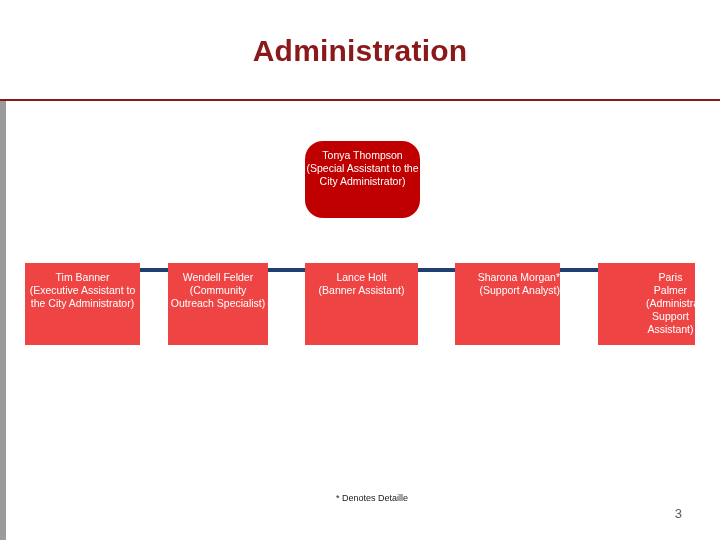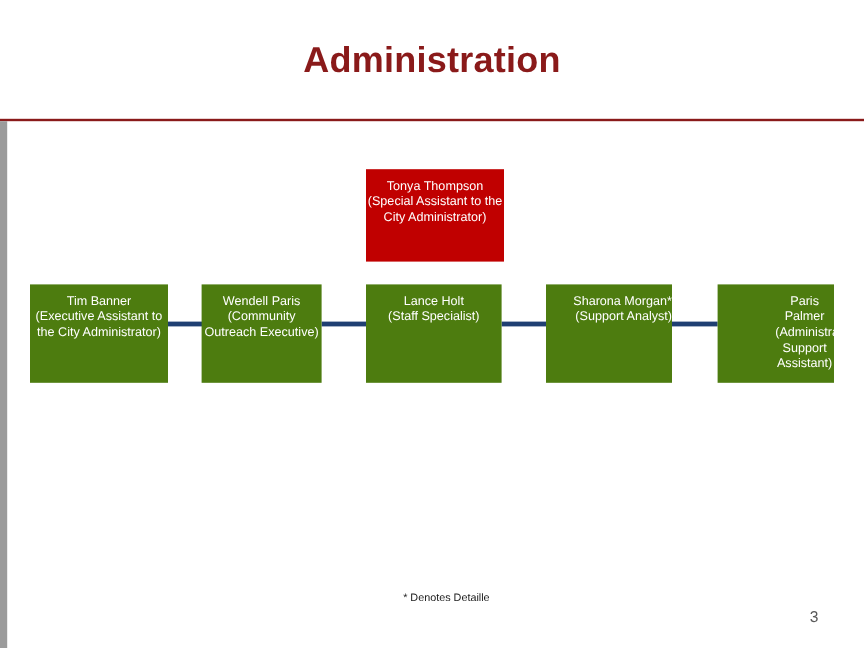--- a/index.html
+++ b/index.html
@@ -62,21 +62,22 @@
     display: block;
     font-weight: normal;
   }
   .node .role {
     display: block;
   }
   .root {
     background: #c00000;
   }
   .child {
-    background: #4d7c0f;
+    background: #ef4444;
+    margin-top: 26px;
   }
   .connector {
     position: absolute;
     background: #1f3f72;
   }
   .footnote {
     position: absolute;
     left: 12px;
     top: 493px;
     width: 720px;
@@ -96,43 +97,43 @@
 </style>
 </head>
 <body>
 
 <div class="slide">
 
   <div class="title">Administration</div>
   <div class="title-rule"></div>
   <div class="left-bar"></div>
 
-  <div class="node root" style="left:305px; top:141px; width:115px; height:77px;">
+  <div class="node root" style="left:305px; top:141px; width:115px; height:77px;border-radius:18px;">
     <span class="name">Tonya Thompson</span>
     <span class="role">(Special Assistant to the City Administrator)</span>
   </div>
 
   <div class="connector" style="left:140px; top:268px; width:32px; height:4px;"></div>
   <div class="connector" style="left:268px; top:268px; width:37px; height:4px;"></div>
   <div class="connector" style="left:418px; top:268px; width:37px; height:4px;"></div>
   <div class="connector" style="left:560px; top:268px; width:38px; height:4px;"></div>
 
   <div class="node child" style="left:25px; top:237px; width:115px; height:82px;">
     <span class="name">Tim Banner</span>
     <span class="role">(Executive Assistant to the City Administrator)</span>
   </div>
 
   <div class="node child" style="left:168px; top:237px; width:100px; height:82px;">
-    <span class="name">Wendell Paris</span>
-    <span class="role">(Community Outreach Executive)</span>
+    <span class="name">Wendell Felder</span>
+    <span class="role">(Community Outreach Specialist)</span>
   </div>
 
   <div class="node child" style="left:305px; top:237px; width:113px; height:82px;">
     <span class="name">Lance Holt</span>
-    <span class="role">(Staff Specialist)</span>
+    <span class="role">(Banner Assistant)</span>
   </div>
 
   <div class="node child" style="left:455px; top:237px; width:105px; height:82px;text-align:right;">
     <span class="name">Sharona Morgan*</span>
     <span class="role">(Support Analyst)</span>
   </div>
 
   <div class="node child" style="left:598px; top:237px; width:97px; height:82px;padding-left:48px;">
     <span class="name">Paris Palmer</span>
     <span class="role">(Administrative Support Assistant)</span>

